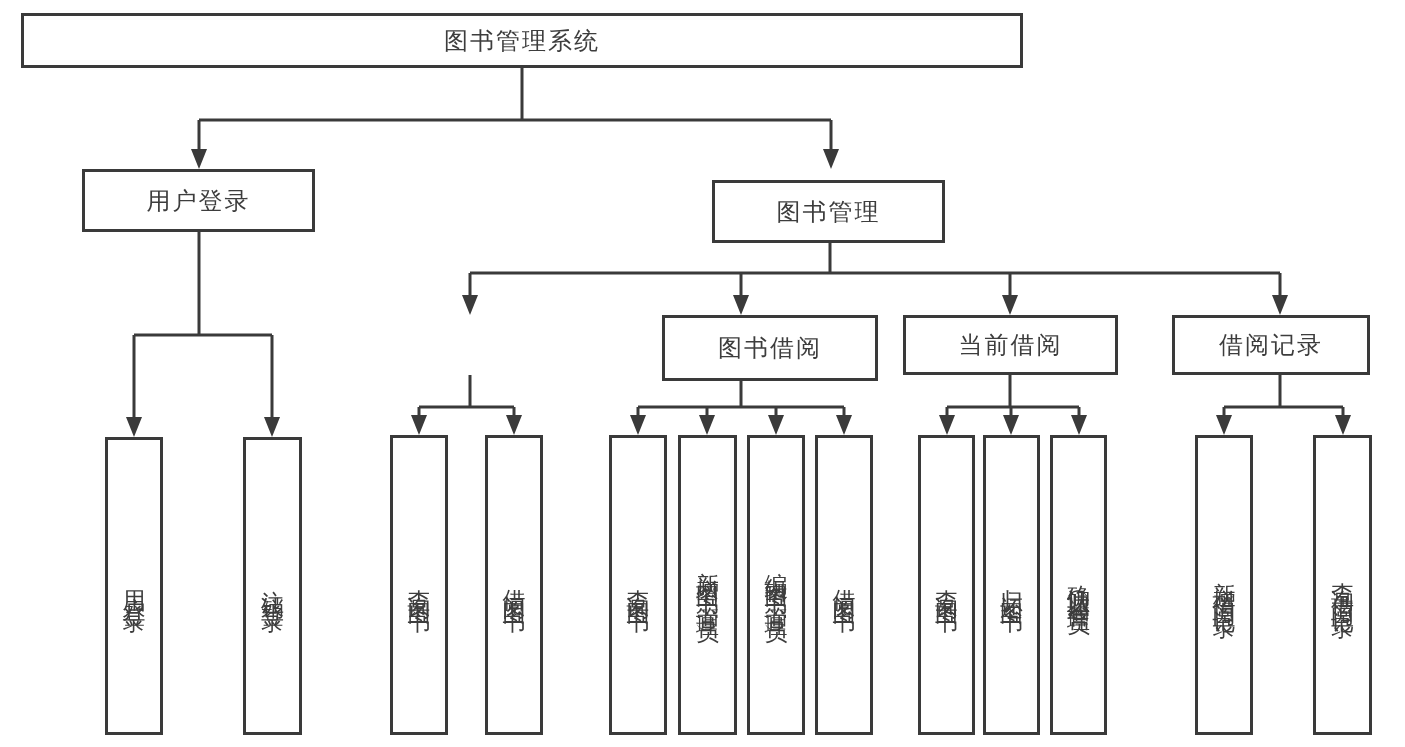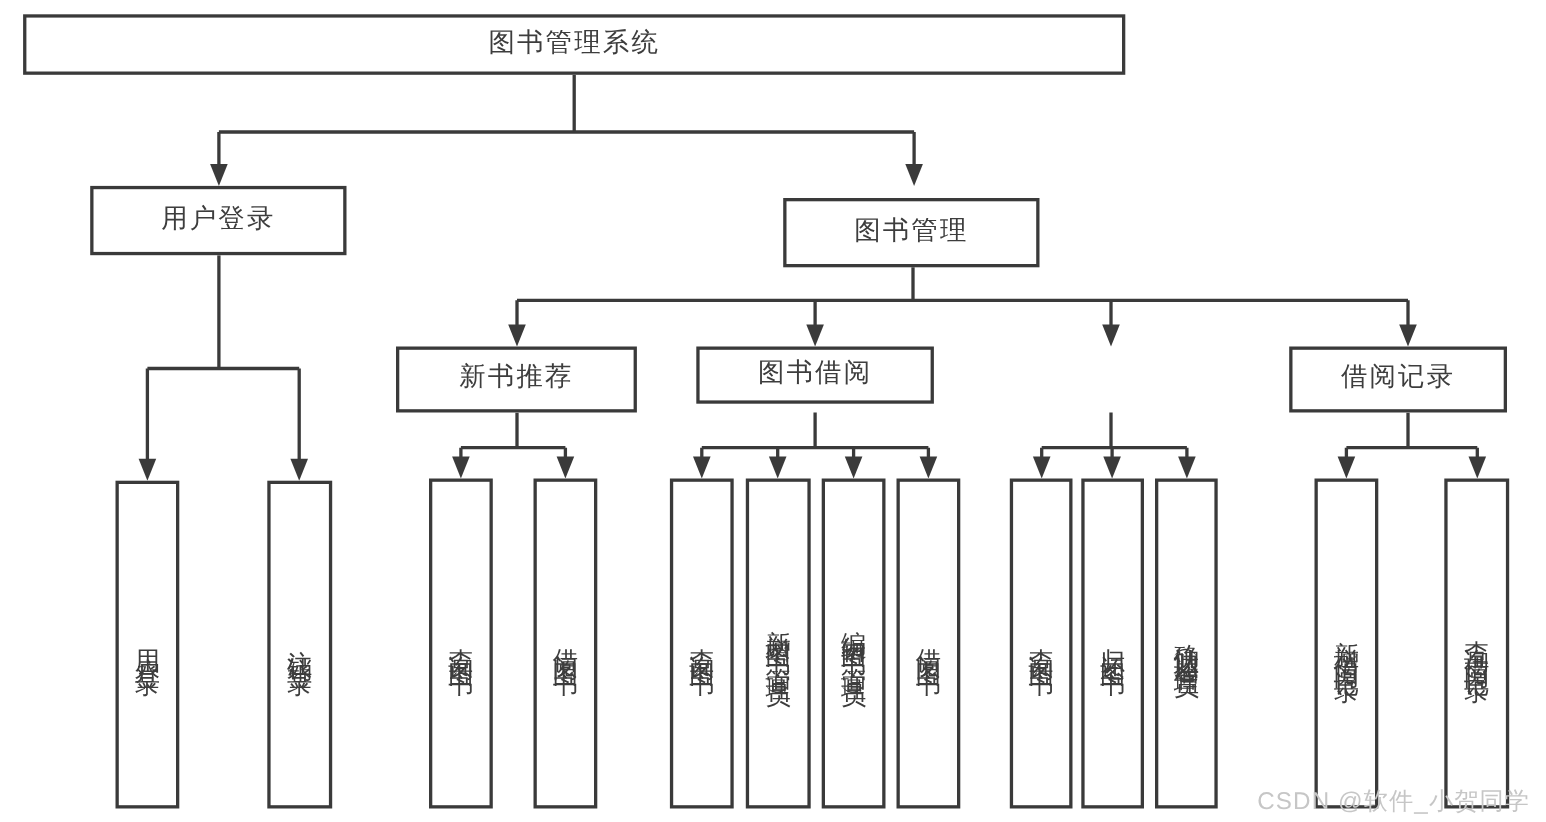--- a/index.html
+++ b/index.html
@@ -38,21 +38,20 @@
     align-items: center;
     justify-content: center;
     z-index: 2;
     color: var(--text);
   }
   .hlabel {
     font-size: 24px;
     letter-spacing: 2px;
     line-height: 1;
     white-space: nowrap;
-    font-family: Liberation Mono, monospace;
   }
   .vtext {
     writing-mode: vertical-rl;
     text-orientation: mixed;
     font-size: 23px;
     letter-spacing: 7px;
     line-height: 1;
   }
   .watermark {
     position: absolute;
@@ -124,25 +123,25 @@
     <span class="hlabel">图书管理系统</span>
   </div>
 
   <div class="node" style="left:82px;top:169px;width:233px;height:63px">
     <span class="hlabel">用户登录</span>
   </div>
   <div class="node" style="left:712px;top:180px;width:233px;height:63px">
     <span class="hlabel">图书管理</span>
   </div>
 
-  <div class="node" style="left:360px;top:315px;width:219px;height:60px">
-    <span class="hlabel">新书推荐</span>
+  <div class="node" style="left:662px;top:315px;width:216px;height:66px">
+    <span class="hlabel">图书借阅</span>
   </div>
-  <div class="node" style="left:633px;top:315px;width:216px;height:52px">
-    <span class="hlabel">图书借阅</span>
+  <div class="node" style="left:903px;top:315px;width:215px;height:60px">
+    <span class="hlabel">当前借阅</span>
   </div>
   <div class="node" style="left:1172px;top:315px;width:198px;height:60px">
     <span class="hlabel">借阅记录</span>
   </div>
 
   <div class="node" style="left:105px;top:437px;width:58px;height:298px">
     <span class="vtext">用户登录</span>
   </div>
   <div class="node" style="left:243px;top:437px;width:59px;height:298px">
     <span class="vtext">注销登录</span>
@@ -178,15 +177,14 @@
     <span class="vtext" style="letter-spacing:4px">确认归还（管理员）</span>
   </div>
 
   <div class="node" style="left:1195px;top:435px;width:58px;height:300px">
     <span class="vtext">新增借阅记录</span>
   </div>
   <div class="node" style="left:1313px;top:435px;width:59px;height:300px">
     <span class="vtext">查询借阅记录</span>
   </div>
 
-  <div class="watermark">CSDN @软件_小贺同学</div>
 
 </div>
 
 </body></html>

